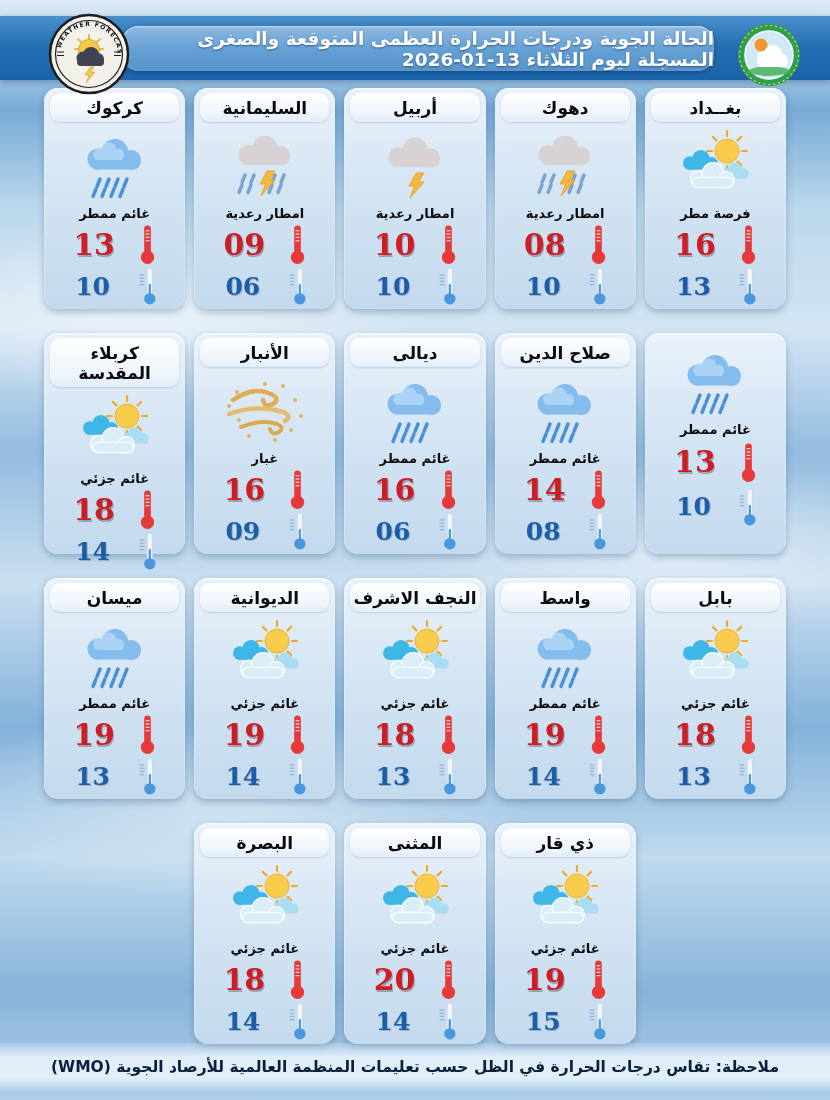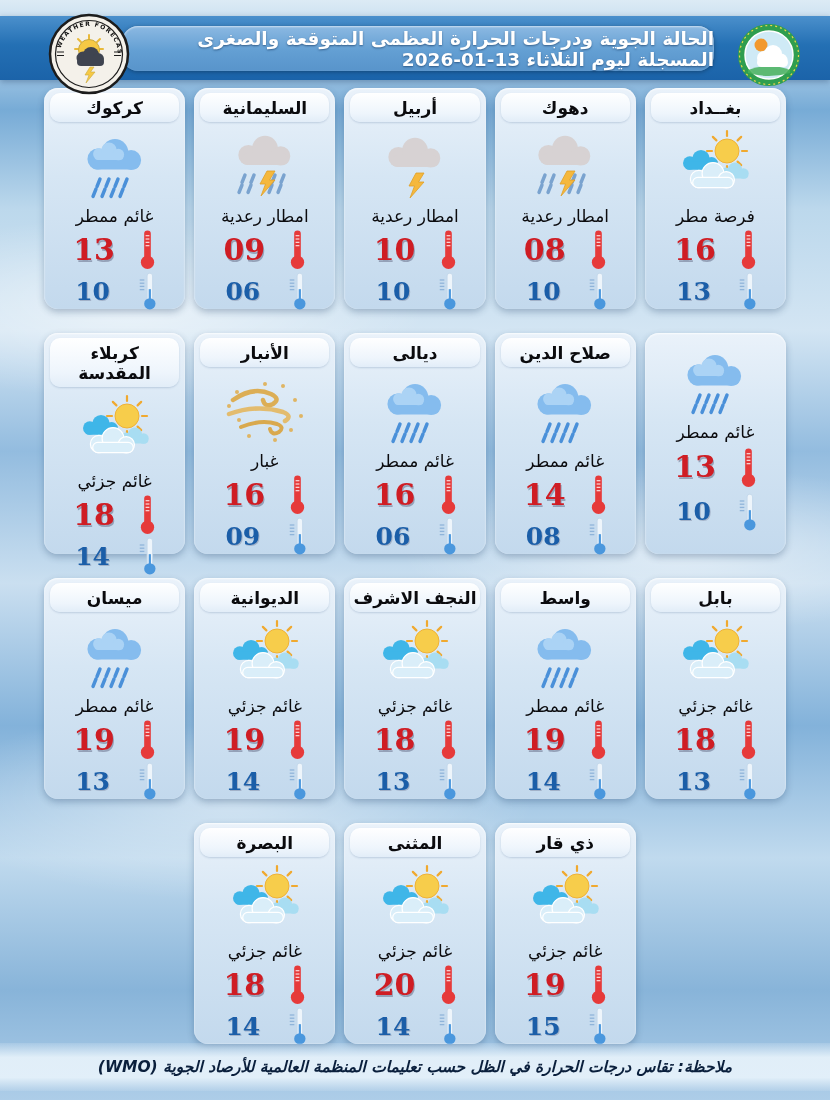--- a/index.html
+++ b/index.html
@@ -28,30 +28,30 @@
   .grid section:nth-child(16){grid-column:2;}
   .card{border-radius:14px;display:flex;flex-direction:column;align-items:center;
     background:linear-gradient(180deg,#eaf2fa 0%,#d6e6f4 40%,#c3d9ed 100%);
     box-shadow:0 3px 7px rgba(25,60,100,.3), inset 0 1px 2px rgba(255,255,255,.8);
     padding:5px 6px 4px 6px;box-sizing:border-box;}
   .card-head{width:100%;box-sizing:border-box;border-radius:10px;padding:5px 2px 4px 2px;
     background:linear-gradient(180deg,#ffffff 0%,#eef5fc 70%,#e2edf8 100%);
     box-shadow:0 1px 2px rgba(80,110,150,.25);
     text-align:center;font-weight:bold;font-size:17px;color:#0b0b0e;}
   .icon-slot{flex:0 0 78px;display:flex;align-items:center;justify-content:center;margin-top:4px;}
-  .cond{font-weight:normal;font-size:17px;color:#0b0b0e;text-align:center;margin:2px 0 2px 0;}
+  .cond{font-weight:bold;font-size:13px;color:#0b0b0e;text-align:center;margin:2px 0 2px 0;}
   .temp-row{display:flex;align-items:center;justify-content:center;gap:22px;height:45px;direction:ltr;width:100%;}
   .tval{font-family:"DejaVu Serif",serif;font-weight:bold;min-width:44px;text-align:center;}
   .temp-row.max .tval{font-size:30px;color:#cf1d24;text-shadow:1px 1.5px 0 rgba(50,50,80,.35);}
   .temp-row.min .tval{font-size:25px;color:#1b5ea8;text-shadow:1px 1px 0 rgba(60,60,90,.25);}
   .thermo{display:flex;align-items:center;}
   
   .footer-band{position:absolute;left:0;top:1043px;width:830px;height:48px;
     background:linear-gradient(180deg,rgba(244,250,254,.15) 0%,rgba(232,243,251,.9) 30%,rgba(232,243,251,.9) 72%,rgba(190,214,235,.4) 100%);
-    display:flex;align-items:center;justify-content:center;font-style:italic;}
+    display:flex;align-items:center;justify-content:center;}
   .footer-note{color:#0a1f3c;font-weight:bold;font-size:15.5px;text-align:center;}
 </style>
 </head>
 <body>
 
 <div class="page">
 
   <header>
     <div class="header-band"></div>
 

